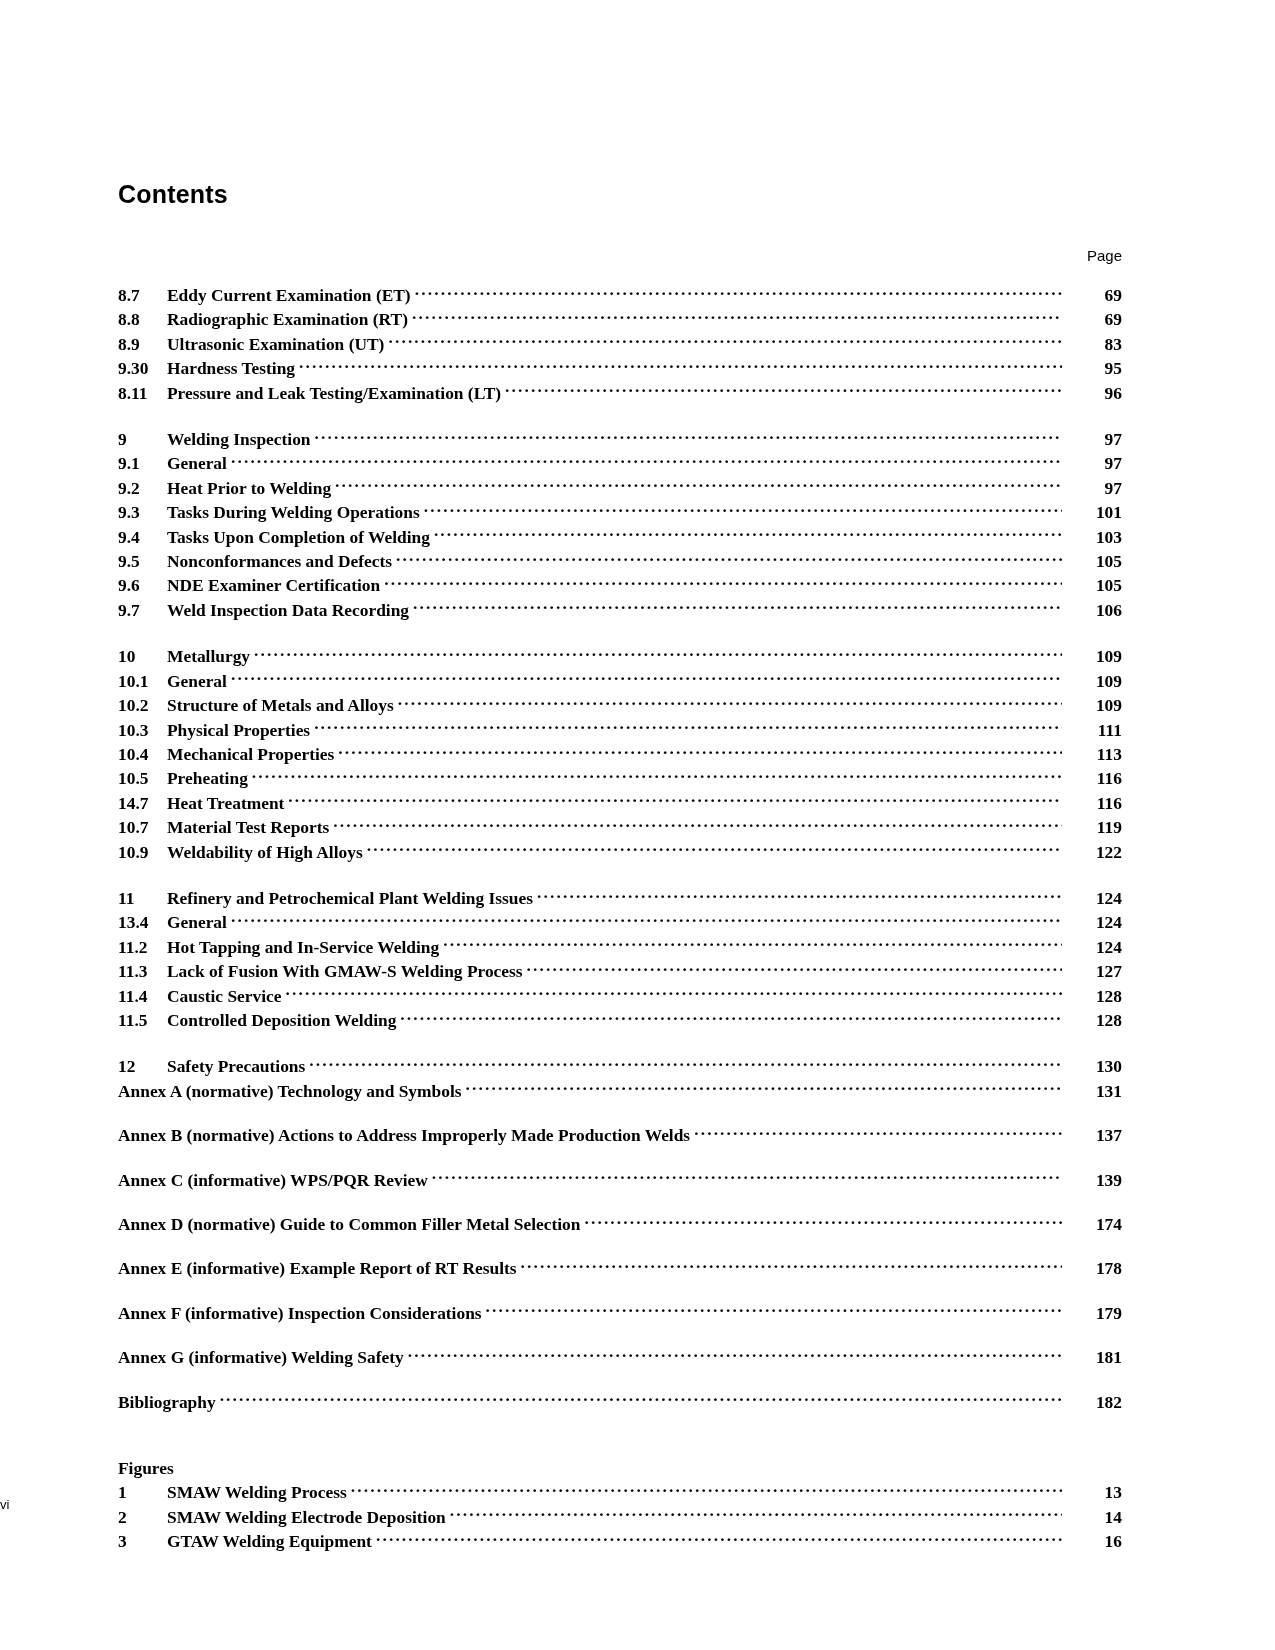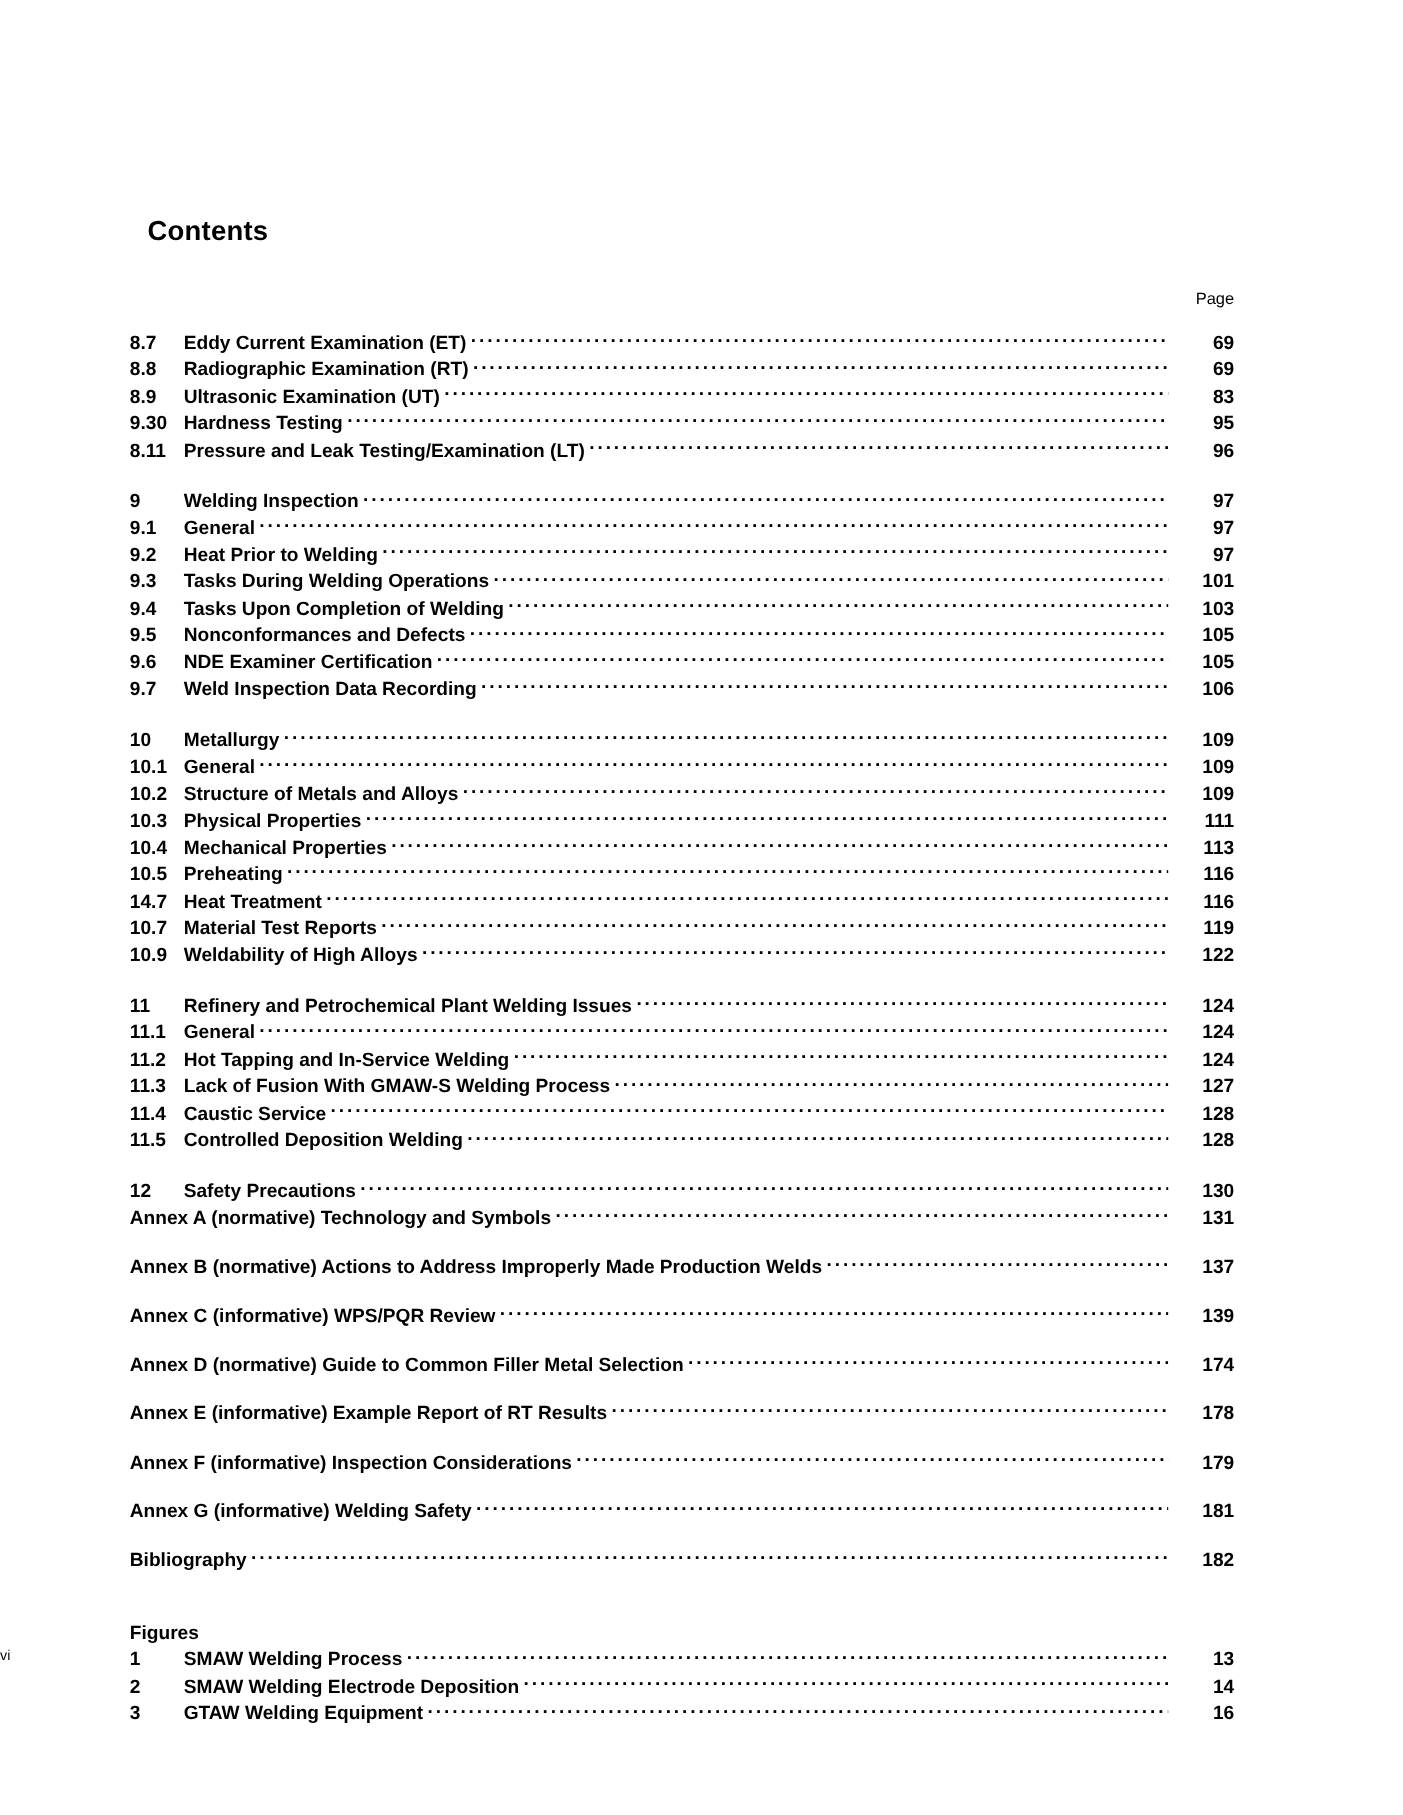--- a/index.html
+++ b/index.html
@@ -24,37 +24,38 @@
     left: 118px;
     top: 0;
     width: 1004px;
   }
 
   
   .contents-title {
     font-size: 25px;
     font-weight: bold;
     letter-spacing: 0.2px;
-    margin: 16px;
+    margin: 0;
     padding-top: 182px;
     line-height: 1.0;
   }
 
   
   .page-label-row {
     margin-top: 41px;
     text-align: right;
     font-size: 15px;
     font-weight: normal;
     line-height: 1.0;
   }
 
   
   .toc {
     margin-top: 20px;
+    font-family: Liberation Serif, serif;
   }
   .toc-group {
     margin-bottom: 22px;
   }
   .toc-group:last-child { margin-bottom: 0; }
 
   .toc-row {
     display: flex;
     align-items: baseline;
     font-size: 17.4px;
@@ -272,21 +273,21 @@
             </div>
           </div>
           <div class="toc-group">
             <div class="toc-row">
               <span class="num">11</span>
               <span class="label">Refinery and Petrochemical Plant Welding Issues</span>
               <span class="leader"></span>
               <span class="pg">124</span>
             </div>
             <div class="toc-row">
-              <span class="num">11.1</span>
+              <span class="num">13.4</span>
               <span class="label">General</span>
               <span class="leader"></span>
               <span class="pg">124</span>
             </div>
             <div class="toc-row">
               <span class="num">11.2</span>
               <span class="label">Hot Tapping and In-Service Welding</span>
               <span class="leader"></span>
               <span class="pg">124</span>
             </div>

